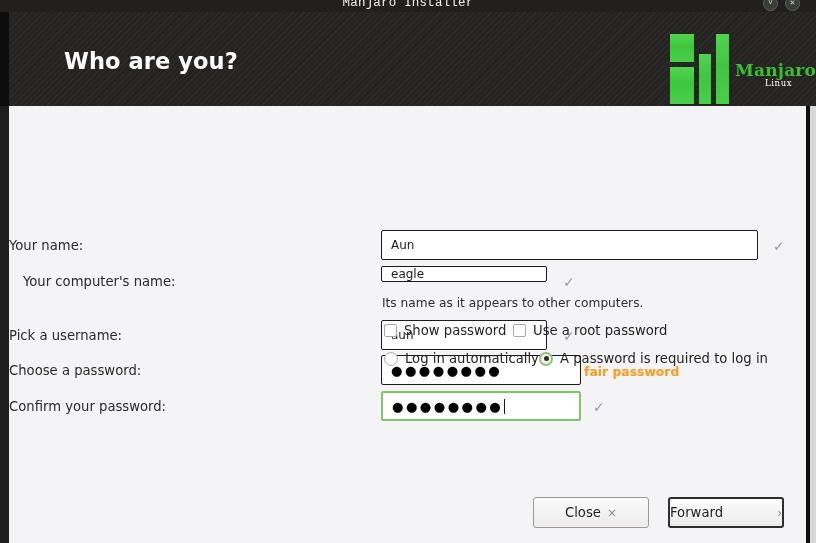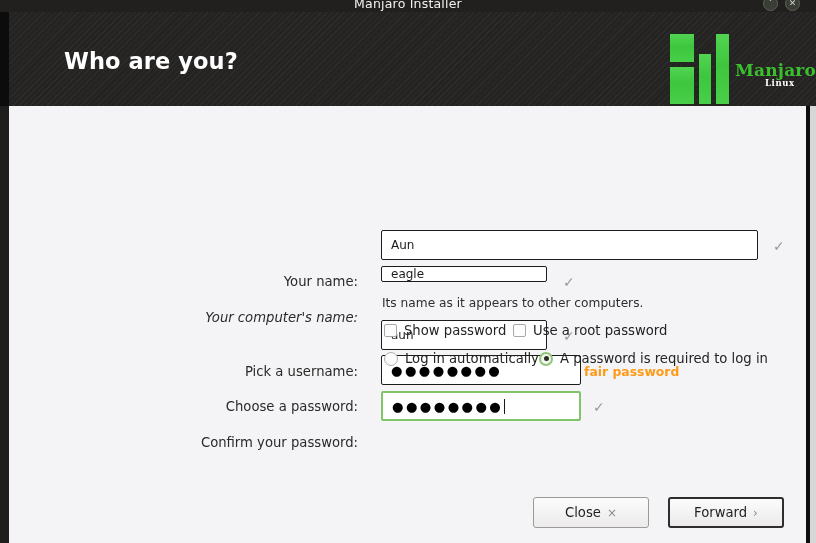--- a/index.html
+++ b/index.html
@@ -20,20 +20,21 @@
     background: #e8e8e8;
   }
 
   
   .titlebar {
     position: absolute;
     left: 0; top: 0;
     width: 816px; height: 12px;
     background: #21201f;
     overflow: hidden;
+    font-family: Liberation Mono, monospace;
   }
   .titlebar-text {
     position: absolute;
     left: 0; top: -4px;
     width: 816px;
     text-align: center;
     font-size: 12.5px;
     color: #f2f2f2;
     letter-spacing: .2px;
     white-space: nowrap;
@@ -116,21 +117,21 @@
     font-weight: bold;
     color: #3bbf2e;
     letter-spacing: .2px;
     white-space: nowrap;
   }
   .logo-sub {
     position: absolute;
     left: 96px; top: 45px;
     font-family: "DejaVu Serif", "Liberation Serif", serif;
     font-size: 8.5px;
-    font-weight: bold;
+    font-weight: normal;
     color: #ffffff;
     letter-spacing: .6px;
     white-space: nowrap;
   }
 
   
   .body-gutter {
     position: absolute;
     left: 0; top: 106px;
     width: 9px; height: 437px;
@@ -149,25 +150,23 @@
     background: #d7d7d7;
   }
   .content {
     position: absolute;
     left: 9px; top: 106px;
     width: 797px; height: 437px;
     background: #f4f4f6;
   }
   .flabel {
     position: absolute;
-    text-align: right;
     font-size: 13.2px;
     color: #2a2a2a;
     white-space: nowrap;
-    margin-top: 36px;
   }
   .finput {
     position: absolute;
     box-sizing: border-box;
     background: #ffffff;
     border: 1px solid #1c1c1c;
     border-radius: 2px;
     font-family: "DejaVu Sans", "Liberation Sans", sans-serif;
     font-size: 12px;
     color: #1b1b1b;
@@ -301,21 +300,21 @@
     </div>
   </div>
 
   <div class="body-gutter"></div>
   <div class="content">
 
     <div class="flabel" style="left:0;top:132px;width:349px;">Your name:</div>
     <input class="finput" style="left: 372px; top: 124px; width: 377px; height: 30px;" value="Aun">
     <div class="check" style="left:764px;top:133px;">✓</div>
 
-    <div class="flabel" style="left:0;top:168px;width:349px;font-style:italic;">Your computer's name:</div>
+    <div class="flabel" style="left:14px;top:168px;width:349px;">Your computer's name:</div>
     <input class="finput" style="left: 372px; top: 160px; width: 166px; height: 16px;" value="eagle">
     <div class="check" style="left:554px;top:169px;">✓</div>
     <div class="hint" style="left:373px;top:190px;">Its name as it appears to other computers.</div>
 
     <div class="flabel" style="left:0;top:222px;width:349px;">Pick a username:</div>
     <input class="finput" style="left: 372px; top: 214px; width: 166px; height: 30px;" value="aun">
     <div class="check" style="left:554px;top:223px;">✓</div>
 
     <div class="flabel" style="left:0;top:257px;width:349px;">Choose a password:</div>
     <div class="pw-dots" style="left:372px;top:249px;width:200px;height:30px;">
@@ -345,21 +344,21 @@
     </div>
     <div class="opt" style="left:530px;top:245px;justify-content:space-between;">
       <span class="radio on"></span>
       <span class="opt-label">A password is required to log in</span>
     </div>
 
     <div class="btn" style="left:524px;top:391px;width:116px;">
       <span>Close</span>
       <span class="btn-glyph">×</span>
     </div>
-    <div class="btn focused" style="left:659px;top:391px;width:116px;">
+    <div class="btn focused" style="left:659px;top:391px;width:116px;justify-content:space-between;">
       <span>Forward</span>
       <span class="btn-glyph">›</span>
     </div>
 
   </div>
   <div class="right-edge"></div>
   <div class="right-strip"></div>
 </div>
 
 </body></html>

